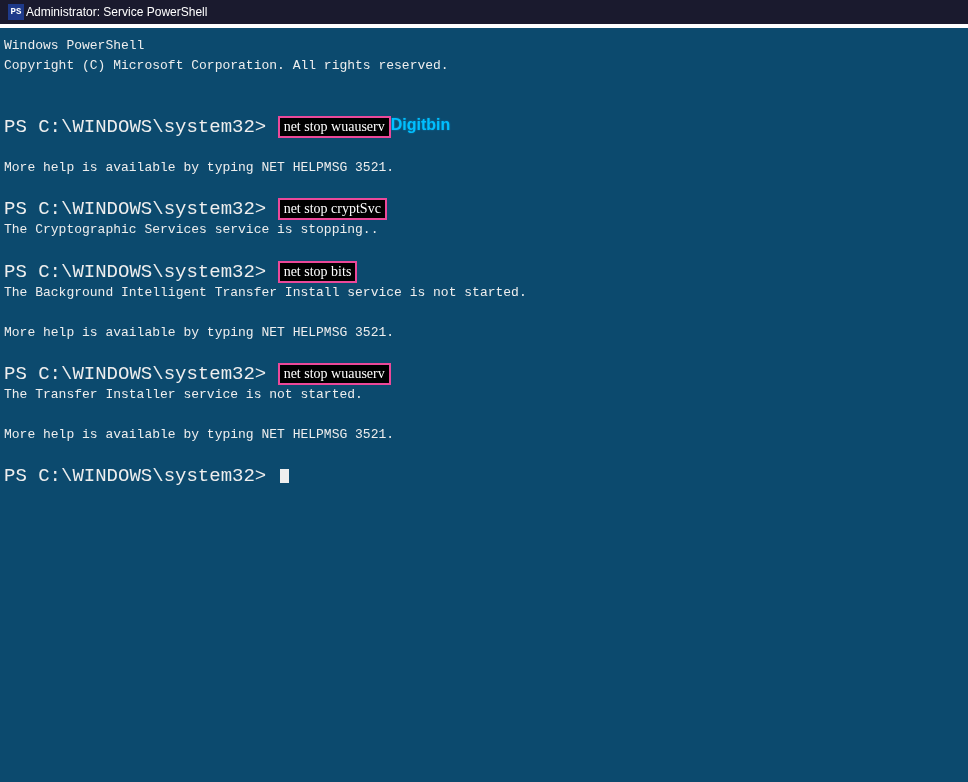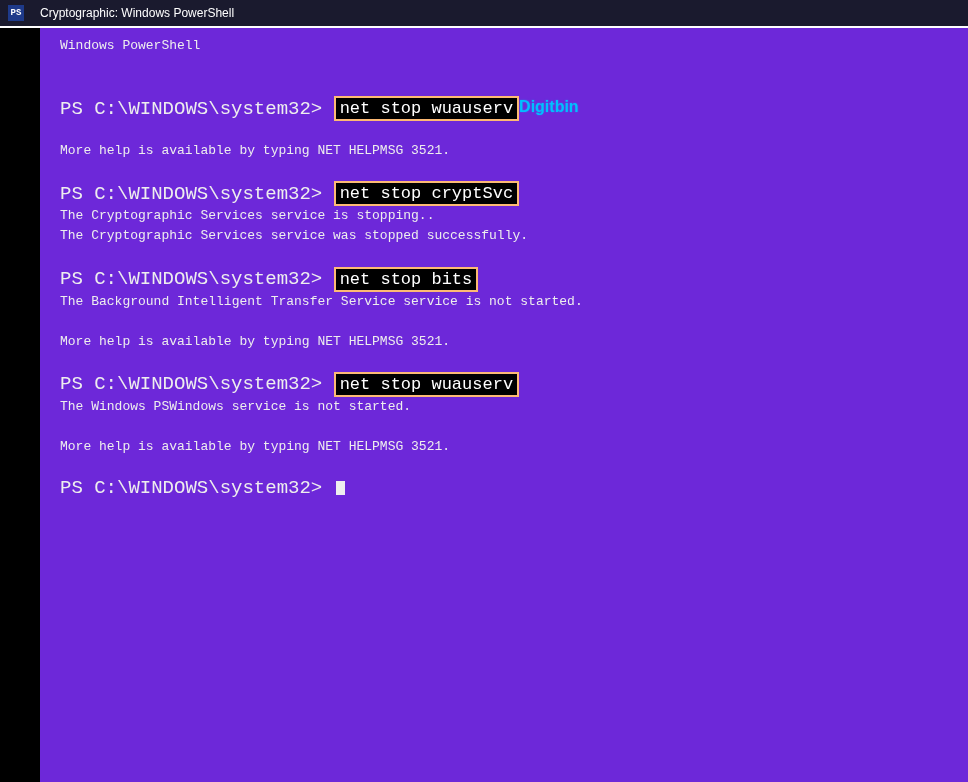--- a/index.html
+++ b/index.html
@@ -15,22 +15,22 @@
       font-family: 'Consolas', 'Courier New', monospace;
       overflow: hidden;
     }
 
     .title-bar {
       background: #1a1a2e;
       height: 28px;
       display: flex;
       align-items: center;
       padding: 0 8px;
-      gap: 16px;
-      border-bottom: 2px solid #ffffff;
+      gap: 2px;
+      border-bottom: 4px solid #ffffff;
     }
 
     .title-bar-icon {
       width: 16px;
       height: 16px;
       display: flex;
       align-items: center;
       justify-content: center;
     }
 
@@ -46,25 +46,24 @@
       justify-content: center;
     }
 
     .title-text {
       color: #fff;
       font-size: 12px;
       font-family: 'Segoe UI', sans-serif;
     }
 
     .terminal {
-      background: #6d28d9;
-      padding: 8px 20px;
+      background: #0c4a6e;
+      padding: 8px 4px;
       height: calc(782px - 28px);
       overflow: hidden;
-      margin-left: 40px;
     }
 
     .line {
       color: #eee;
       font-size: 13px;
       line-height: 1.55;
       white-space: pre;
       font-family: 'Consolas', 'Courier New', monospace;
     }
 
@@ -78,25 +77,25 @@
     }
 
     .prompt-text {
       color: #eee;
       font-size: 19px;
       font-family: 'Consolas', 'Courier New', monospace;
     }
 
     .command-box {
       display: inline-block;
-      border: 2px solid #fdba74;
+      border: 2px solid #ec4899;
       padding: 1px 4px;
       color: #fff;
-      font-size: 17px;
-      font-family: Liberation Mono, monospace;
+      font-size: 14px;
+      font-family: Liberation Serif, serif;
       background: #000;
     }
 
     .digitbin-watermark {
       color: #00bfff;
       font-size: 16px;
       font-weight: bold;
       font-family: 'Arial', sans-serif;
       display: inline;
       position: relative;
@@ -113,60 +112,60 @@
       margin-left: 2px;
     }
   </style>
 </head>
 <body>
 
 <div class="title-bar">
   <div class="title-bar-icon">
     <div class="ps-icon">PS</div>
   </div>
-  <span class="title-text">Cryptographic: Windows PowerShell</span>
+  <span class="title-text">Administrator: Service PowerShell</span>
 </div>
 
 <div class="terminal">
 
   <div class="line">Windows PowerShell</div>
+  <div class="line">Copyright (C) Microsoft Corporation. All rights reserved.</div>
   <div class="line-empty"></div>
   <div class="line-empty"></div>
 
   <div class="prompt-line">
     <span class="prompt-text">PS C:\WINDOWS\system32&gt;&nbsp;</span>
     <span class="command-box">net stop wuauserv</span>
     <span class="digitbin-watermark">Digitbin</span>
   </div>
   <div class="line-empty"></div>
   <div class="line">More help is available by typing NET HELPMSG 3521.</div>
   <div class="line-empty"></div>
 
   <div class="prompt-line">
     <span class="prompt-text">PS C:\WINDOWS\system32&gt;&nbsp;</span>
     <span class="command-box">net stop cryptSvc</span>
   </div>
   <div class="line">The Cryptographic Services service is stopping..</div>
-  <div class="line">The Cryptographic Services service was stopped successfully.</div>
   <div class="line-empty"></div>
 
   <div class="prompt-line">
     <span class="prompt-text">PS C:\WINDOWS\system32&gt;&nbsp;</span>
     <span class="command-box">net stop bits</span>
   </div>
-  <div class="line">The Background Intelligent Transfer Service service is not started.</div>
+  <div class="line">The Background Intelligent Transfer Install service is not started.</div>
   <div class="line-empty"></div>
   <div class="line">More help is available by typing NET HELPMSG 3521.</div>
   <div class="line-empty"></div>
 
   <div class="prompt-line">
     <span class="prompt-text">PS C:\WINDOWS\system32&gt;&nbsp;</span>
     <span class="command-box">net stop wuauserv</span>
   </div>
-  <div class="line">The Windows PSWindows service is not started.</div>
+  <div class="line">The Transfer Installer service is not started.</div>
   <div class="line-empty"></div>
   <div class="line">More help is available by typing NET HELPMSG 3521.</div>
   <div class="line-empty"></div>
 
   <div class="prompt-line">
     <span class="prompt-text">PS C:\WINDOWS\system32&gt;</span>
     <span class="prompt-text">&nbsp;</span>
     <span class="cursor"></span>
   </div>
 

